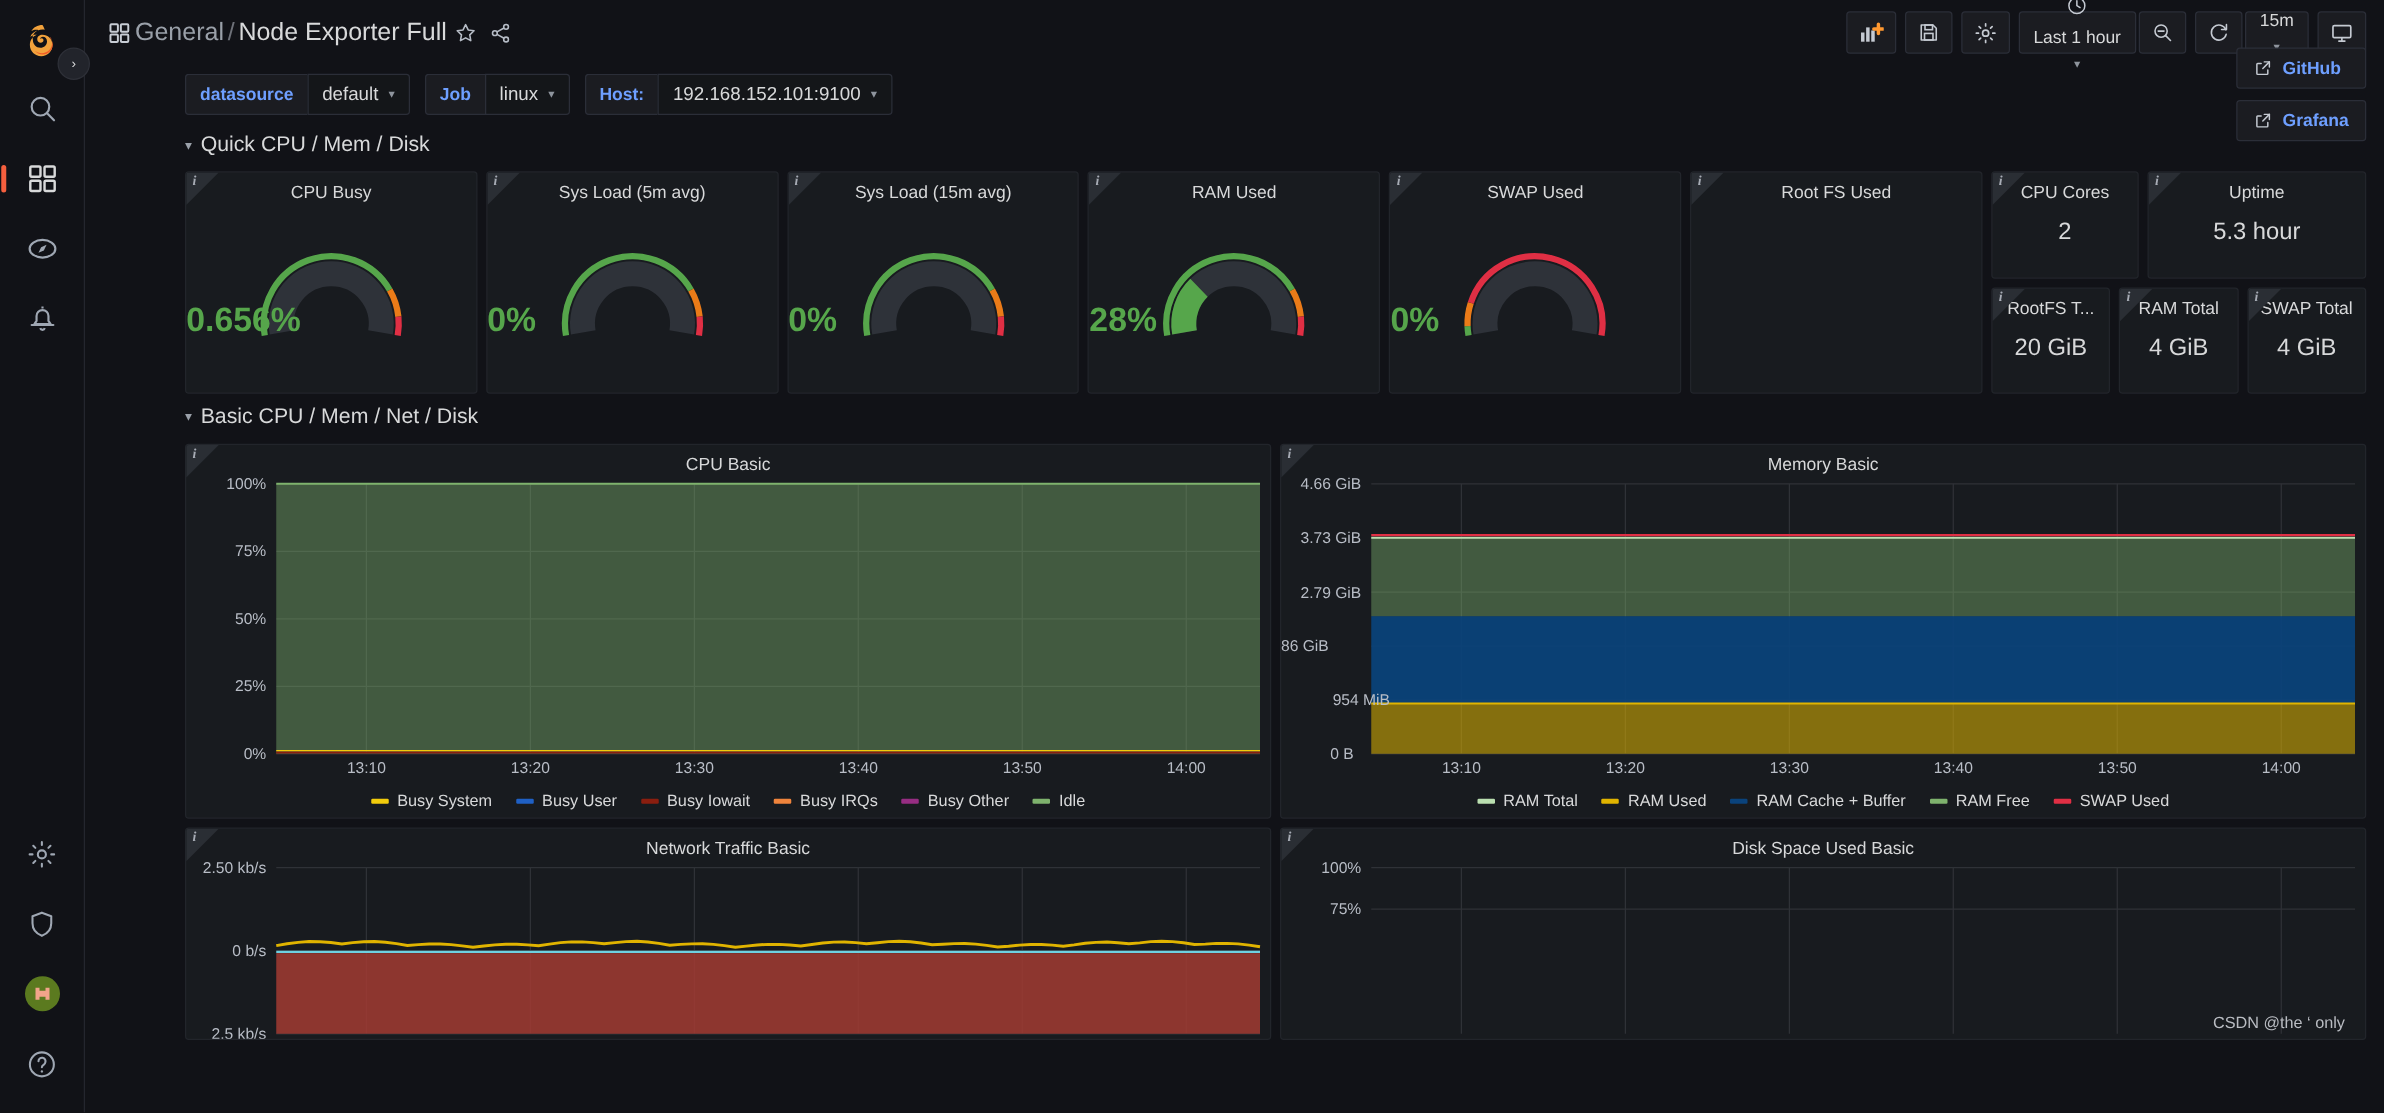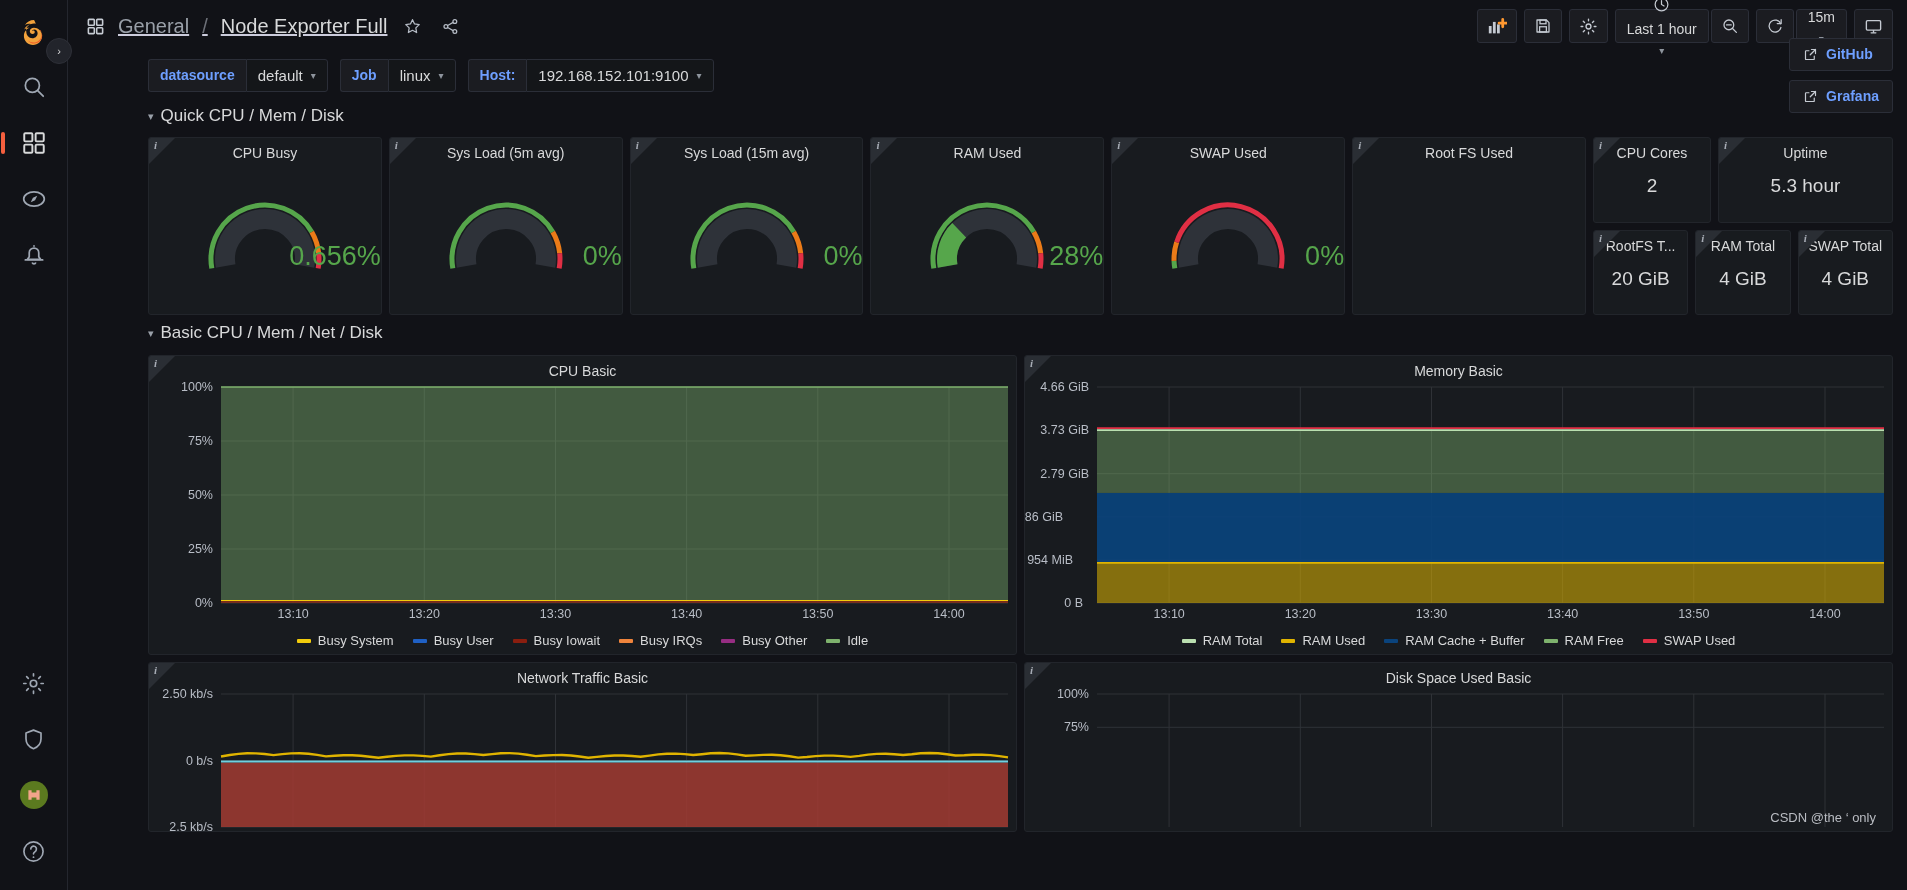--- a/index.html
+++ b/index.html
@@ -48,21 +48,21 @@
   
   .main { flex: 1; height: 890px; display: flex; flex-direction: column; overflow: hidden; }
 
   
   .topnav {
     height: 52px; flex: 0 0 52px;
     display: flex; align-items: center;
     padding: 0 14px 0 18px;
     background: #111217;
   }
-  .breadcrumb { display:flex; align-items:center; gap:13px; font-size:20px;text-decoration:underline; }
+  .breadcrumb { display:flex; align-items:center; gap:3px; font-size:20px; }
   .crumb-dim { color:#9aa0a9; }
   .crumb-sep { color:#6e7179; }
   .crumb-cur { color:#d8d9da; }
   .bc-icon { color:#c7ccd4; display:flex; align-items:center; }
   .star-btn, .share-btn { color:#b6bcc6; display:flex; align-items:center; padding:0 3px; }
   .topnav-right { margin-left:auto; display:flex; align-items:center; gap:7px; }
   .tn-btn {
     height:34px; min-width:38px; padding:0 9px;
     background:#1b1c21; border:1px solid #2b2e38; border-radius:3px;
     display:flex; align-items:center; justify-content:center; gap:6px;
@@ -132,22 +132,22 @@
   .panel-title {
     text-align:center; font-size:14px; color:#d8d9da;
     padding-top:7px; height:25px;
   }
 
   
   .gauge-row { display:flex; gap:7px; height:178px; }
   .gauge-panel { flex:1 1 0; }
   .gauge-wrap { display:flex; align-items:flex-start; justify-content:center; height:142px; }
   .gauge-val {
-    position:absolute; width:100%; text-align:right;
-    font-size:27px; font-weight:400;
+    position:absolute; width:100%; text-align:left;
+    font-size:27px; font-weight:700;
   }
 
   
   .stat-block { display:flex; flex-direction:column; gap:7px; width:300px; }
   .stat-sub { display:flex; gap:7px; flex:1; }
   .stat-panel { flex:1 1 0; position:relative; }
   .stat-title { text-align:center; font-size:14px; color:#d8d9da; padding-top:7px; }
   .stat-value {
     text-align:center; font-size:19px; color:#d8d9da;
     padding-top:14px;
@@ -647,21 +647,21 @@
               <line x1="668.8" y1="6" x2="668.8" y2="222" stroke="#2f3237" stroke-width="1"></line>
               <line x1="800.0" y1="6" x2="800.0" y2="222" stroke="#2f3237" stroke-width="1"></line>
               <rect x="72" y="181.86117196655934" width="787" height="40.13882803344066" fill="#e0b400" fill-opacity="0.55"></rect>
               <rect x="72" y="111.94192313411435" width="787" height="69.91924883244499" fill="#0a437c" fill-opacity="0.92"></rect>
               <rect x="72" y="49.14407927534429" width="787" height="62.79784385877006" fill="#7eb26d" fill-opacity="0.42"></rect>
               <line x1="72" y1="181.86117196655934" x2="859" y2="181.86117196655934" stroke="#e0b400" stroke-width="1.6"></line>
               <line x1="72" y1="49.14407927534429" x2="859" y2="49.14407927534429" stroke="#badfb0" stroke-width="1.6"></line>
               <line x1="72" y1="47.14407927534429" x2="859" y2="47.14407927534429" stroke="#e02f44" stroke-width="1.8"></line>
             </svg>
             <div class="ytick" style="top: 222px; right: 809px;">0 B</div>
-            <div class="ytick" style="top: 178.825px; right: 819px; margin-left: 20px;">954 MiB</div>
+            <div class="ytick" style="top: 178.825px; right: 780px; margin-left: 20px;">954 MiB</div>
             <div class="ytick" style="top: 135.803px; right: 829px;">1.86 GiB</div>
             <div class="ytick" style="top: 92.6955px; right: 803px;">2.79 GiB</div>
             <div class="ytick" style="top: 49.1199px; right: 803px;">3.73 GiB</div>
             <div class="ytick" style="top: 6px; right: 803px;">4.66 GiB</div>
             <div class="xtick" style="left: 144.142px; top: 226px;">13:10</div>
             <div class="xtick" style="left: 275.308px; top: 226px;">13:20</div>
             <div class="xtick" style="left: 406.475px; top: 226px;">13:30</div>
             <div class="xtick" style="left: 537.642px; top: 226px;">13:40</div>
             <div class="xtick" style="left: 668.808px; top: 226px;">13:50</div>
             <div class="xtick" style="left: 799.975px; top: 226px;">14:00</div>

